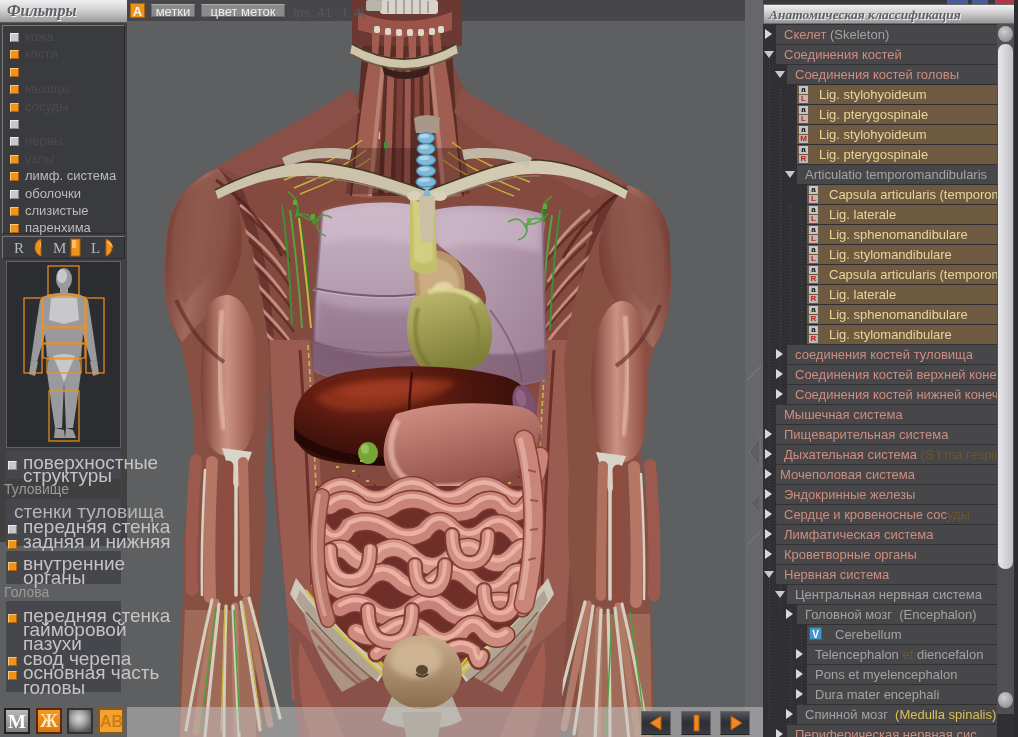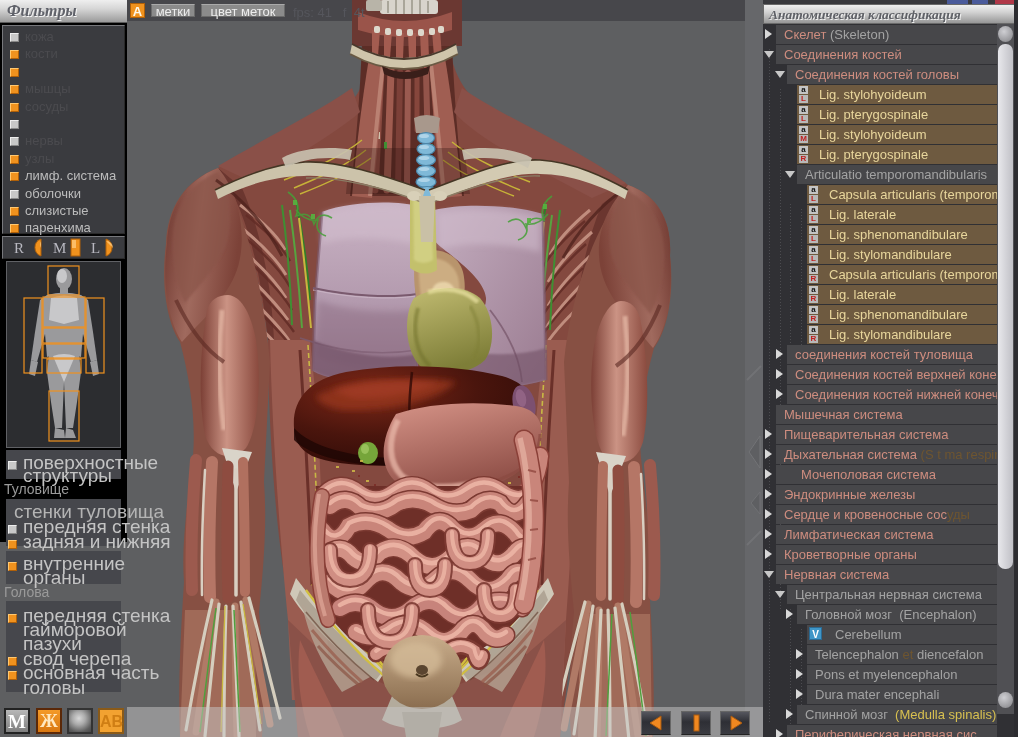--- a/index.html
+++ b/index.html
@@ -1,20 +1,20 @@
 <!DOCTYPE html>
 <html><head>
 <meta charset="utf-8">
 <style>
 *{margin:0;padding:0;box-sizing:border-box}
 html,body{width:1018px;height:737px;overflow:hidden;background:#5e5f61;font-family:"Liberation Sans",sans-serif}
 #page{position:absolute;left:0;top:0;width:1018px;height:737px}
 
 
-#left{position:absolute;left:0;top:0;width:127px;height:542px;background:#000000}
+#left{position:absolute;left:0;top:0;width:127px;height:542px;background:#404040}
 #lhead{position:absolute;left:0;top:0;width:127px;height:23px;background:linear-gradient(#efefef,#d6d6d6 40%,#9b9b9b);border-bottom:1px solid #5a5a5a}
 #lhead span{position:absolute;left:7px;top:2px;font-family:"Liberation Serif",serif;font-style:italic;font-weight:bold;font-size:16px;color:#60626a;text-shadow:1px 1px 0 #f5f5f5}
 #flist{position:absolute;left:2px;top:25px;width:123px;height:209px;background:#3a3b3f;border:1px solid #77787c;border-right-color:#2a2a2a;border-bottom-color:#2a2a2a}
 .fitem{position:absolute;left:7px;height:14px;font-size:13px;color:#bcbcbc;white-space:nowrap}
 .cb{display:inline-block;width:9px;height:9px;margin-right:6px;vertical-align:-1px}
 .cbo{background:#f0921e;border:1px solid #b06008;border-top-color:#ffc870;border-left-color:#ffc870}
 .cbg{background:#c8c8c8;border:1px solid #888;border-top-color:#eee;border-left-color:#eee}
 .dim{color:#4b4b4f}
 #rml{position:absolute;left:2px;top:236px;width:123px;height:23px;background:#3a3b3f;border:1px solid #77787c;border-right-color:#2a2a2a;border-bottom-color:#2a2a2a;color:#c0c0c8;font-family:"Liberation Serif",serif;font-size:15px}
 #bodymap{position:absolute;left:6px;top:261px;width:115px;height:187px;background:#2c2d30;border:1px solid #606165}
@@ -787,21 +787,21 @@
         </div>
         <div class="trow" style="top: 381px; left: 13px; width: 221px;">
           <span style="position:absolute;left:8px;top:0"><span class="tpink">Мышечная система</span></span>
         </div>
         <span class="arr-r" style="left: 2px; top: 405px;"></span>
         <div class="trow" style="top: 421px; left: 13px; width: 221px;">
           <span style="position:absolute;left:8px;top:0"><span class="tpink">Дыхательная система</span> <span style="color:#6e5530">(S  t  ma respir</span></span>
         </div>
         <span class="arr-r" style="left: 2px; top: 425px;"></span>
         <div class="trow" style="top: 441px; left: 13px; width: 221px;">
-          <span style="position:absolute;left:25px;top:0"><span class="tpink">Мочеполовая система</span></span>
+          <span style="position:absolute;left:4px;top:0"><span class="tpink">Мочеполовая система</span></span>
         </div>
         <span class="arr-r" style="left: 2px; top: 445px;"></span>
         <div class="trow" style="top: 461px; left: 13px; width: 221px;">
           <span style="position:absolute;left:8px;top:0"><span class="tpink">Эндокринные железы</span></span>
         </div>
         <span class="arr-r" style="left: 2px; top: 465px;"></span>
         <div class="trow" style="top: 481px; left: 13px; width: 221px;">
           <span style="position:absolute;left:8px;top:0"><span class="tpink">Сердце и кровеносные сос</span><span style="color:#6e5530">уды</span></span>
         </div>
         <span class="arr-r" style="left: 2px; top: 485px;"></span>

